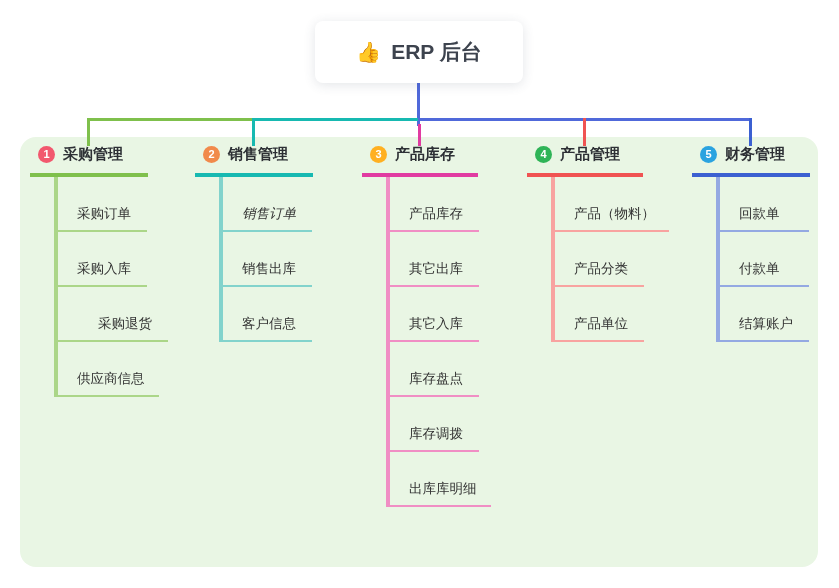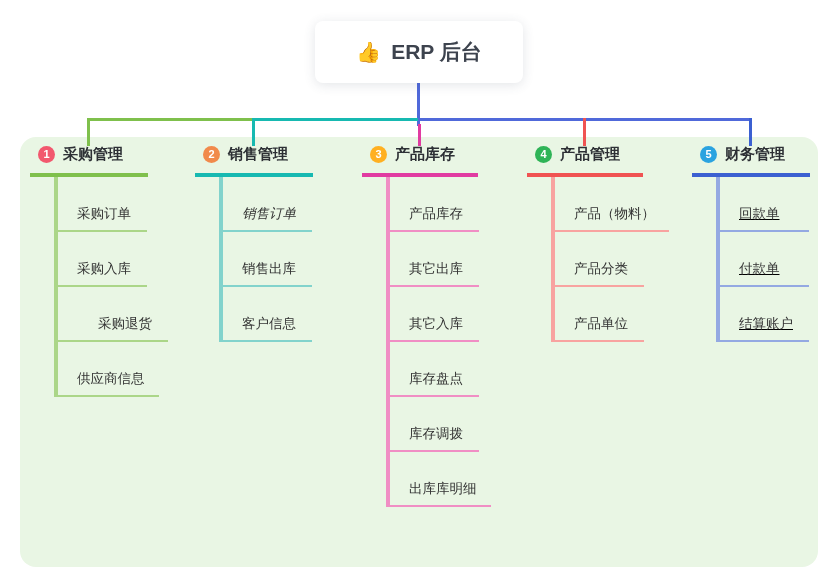--- a/index.html
+++ b/index.html
@@ -126,20 +126,20 @@
           <div class="sub-item" style="border-bottom-color: rgb(248, 163, 160);">产品（物料）</div>
           <div class="sub-item" style="border-bottom-color: rgb(248, 163, 160);">产品分类</div>
           <div class="sub-item" style="border-bottom-color: rgb(248, 163, 160);">产品单位</div>
         </div>
       </div>
       <div class="branch" style="left: 692px;">
         <div class="branch-title" style="width: 118px; border-bottom-color: rgb(59, 96, 209);">
           <span class="badge" style="background: rgb(42, 163, 224);">5</span>
           <span>财务管理</span>
         </div>
-        <div class="sub-list" style="border-left-color: rgb(148, 169, 226); text-decoration: underline;">
+        <div class="sub-list" style="border-left-color: rgb(148, 169, 226);">
           <div class="sub-item" style="border-bottom-color: rgb(148, 169, 226);">回款单</div>
           <div class="sub-item" style="border-bottom-color: rgb(148, 169, 226); text-align: center;">付款单</div>
           <div class="sub-item" style="border-bottom-color: rgb(148, 169, 226);">结算账户</div>
         </div>
       </div>
     </div>
 </div>
 
 </body></html>

